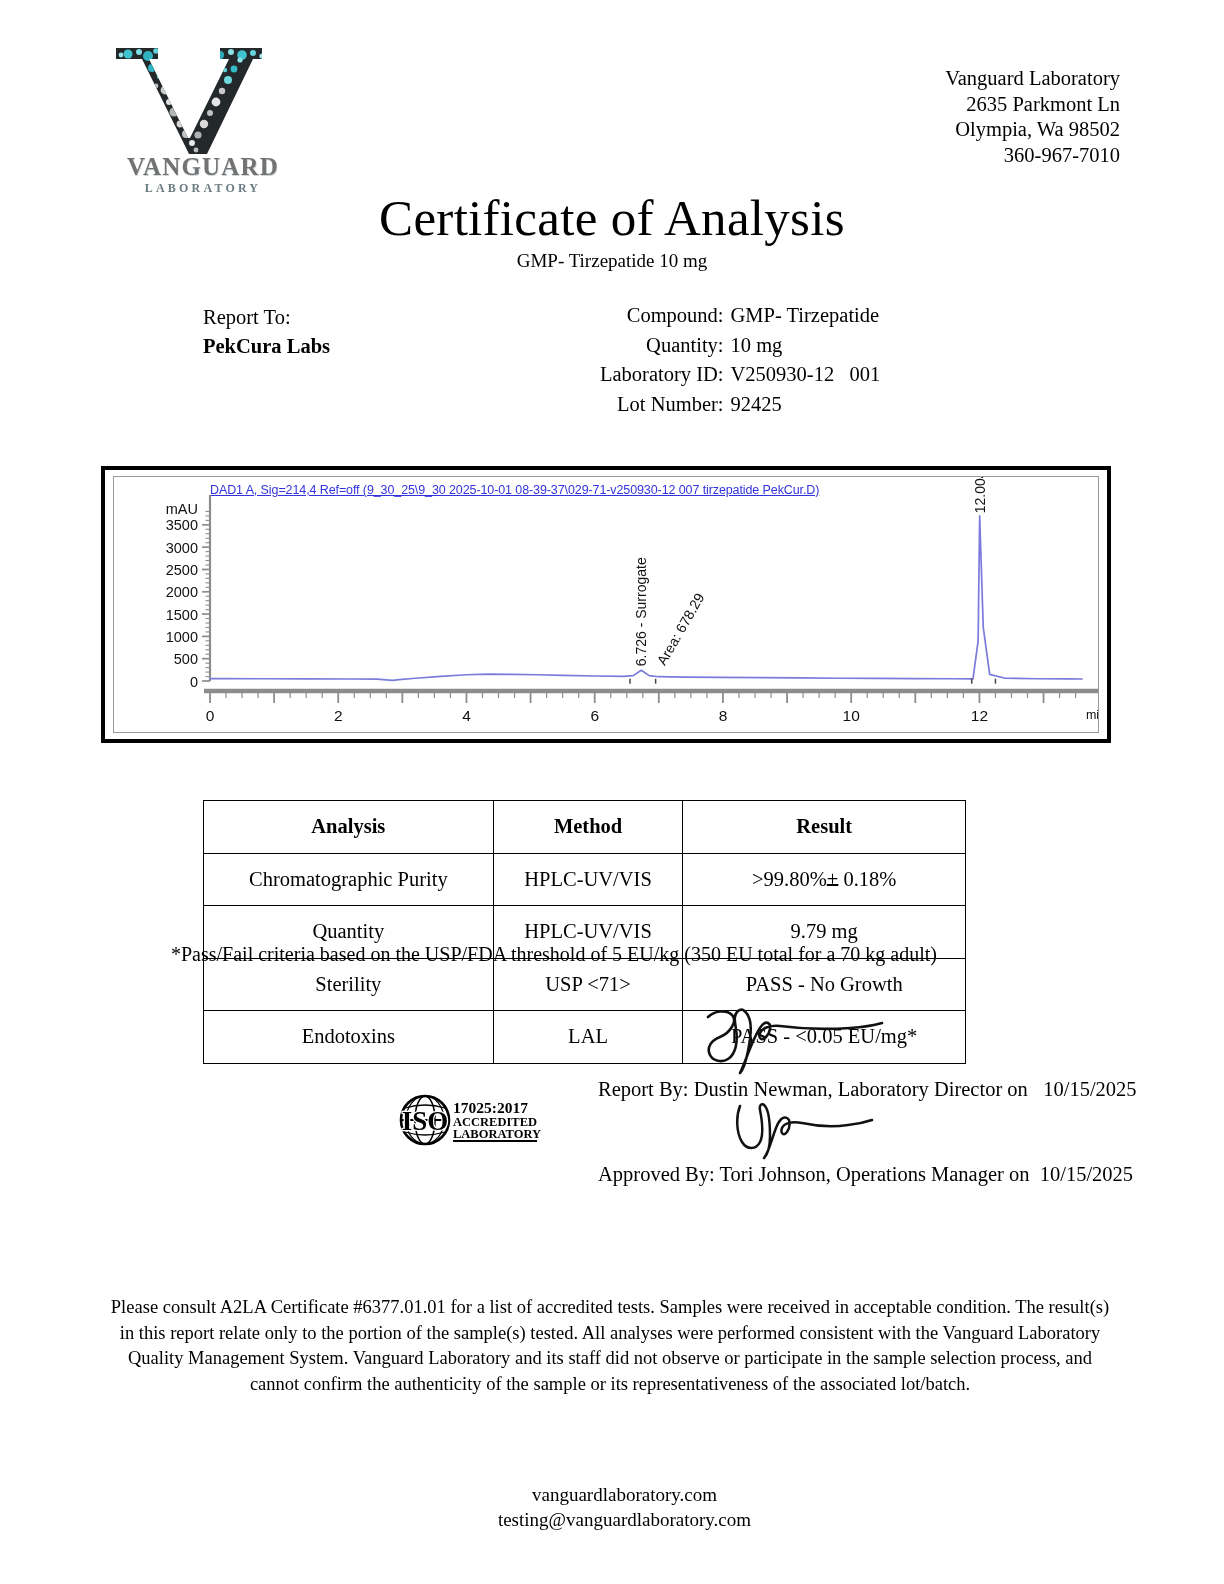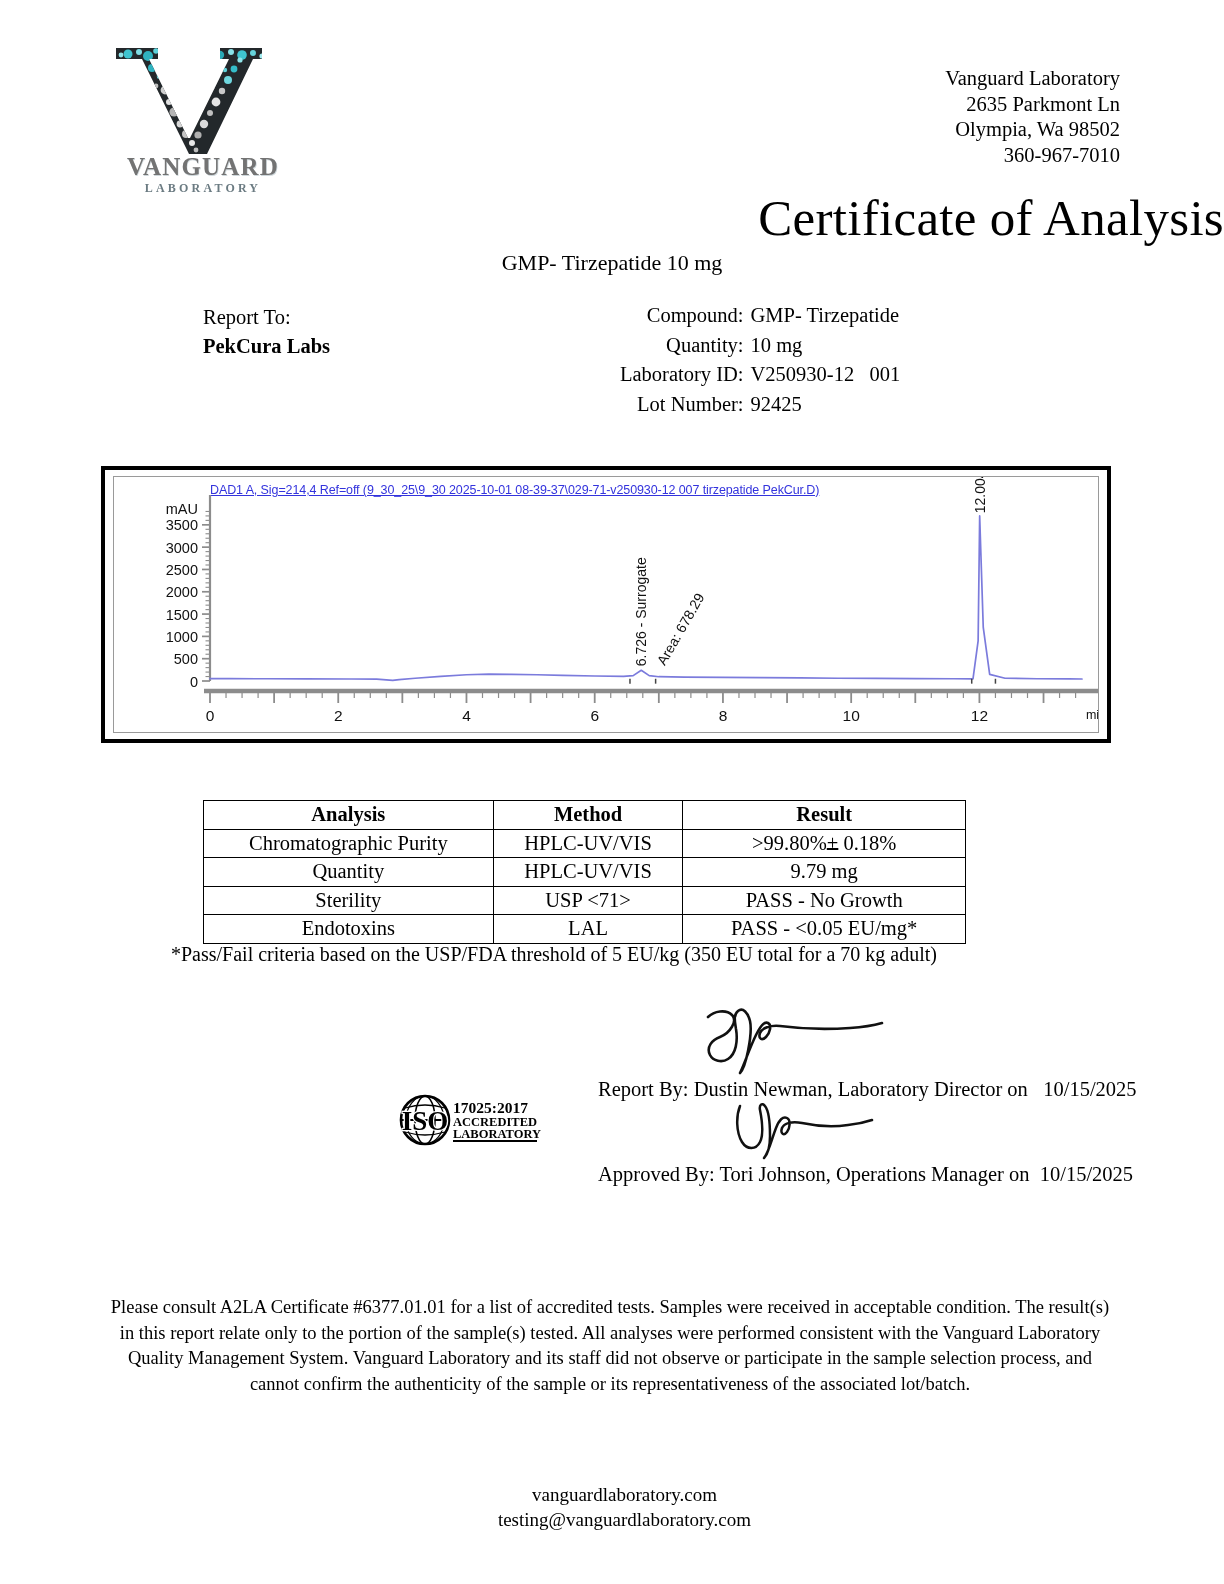--- a/index.html
+++ b/index.html
@@ -71,52 +71,51 @@
     font-size: 20.5px;
     line-height: 25.5px;
   }
 
   
   .doc-title {
     position: absolute;
     top: 190px;
     left: 0;
     width: 1224px;
-    text-align: right;
+    text-align: center;
     font-size: 51px;
     line-height: 56px;
     letter-spacing: 0.3px;
   }
   .doc-subtitle {
     position: absolute;
     top: 250px;
     left: 0;
     width: 1224px;
     text-align: center;
-    font-size: 22px;
+    font-size: 19px;
   }
 
   
   .report-to {
     position: absolute;
     left: 203px;
     top: 303px;
     font-size: 20.5px;
     line-height: 29px;
   }
   .report-to .rt-label { display: block; }
   .report-to .rt-client { display: block; font-weight: bold; }
 
   .meta-table {
     position: absolute;
     left: 600px;
     top: 303px;
     font-size: 20.5px;
     border-collapse: collapse;
-    margin-left: 20px;
   }
   .meta-table td {
     padding: 0 0 4.5px 0;
     font-size: 20.5px;
     line-height: 25px;
     vertical-align: top;
   }
   .meta-table td.mk {
     text-align: right;
     padding-right: 7px;
@@ -170,21 +169,21 @@
     left: 203px;
     top: 800px;
     width: 763px;
     border-collapse: collapse;
     font-size: 20.5px;
   }
   .results th, .results td {
     border: 1.6px solid #000;
     text-align: center;
     height: 27.5px;
-    padding: 0 4px;
+    padding: 12px 4px;
     font-weight: normal;
     line-height: 27.5px;
   }
   .results th { font-weight: bold; }
   .results col.c1 { width: 290px; }
   .results col.c2 { width: 190px; }
   .results col.c3 { width: 283px; }
   .pm-sym {
     text-decoration: underline;
     text-underline-offset: -1.5px;

